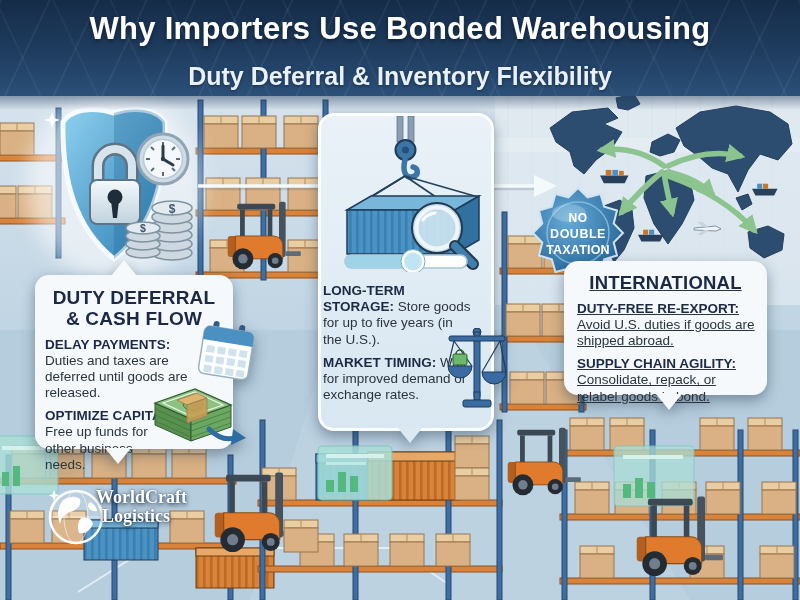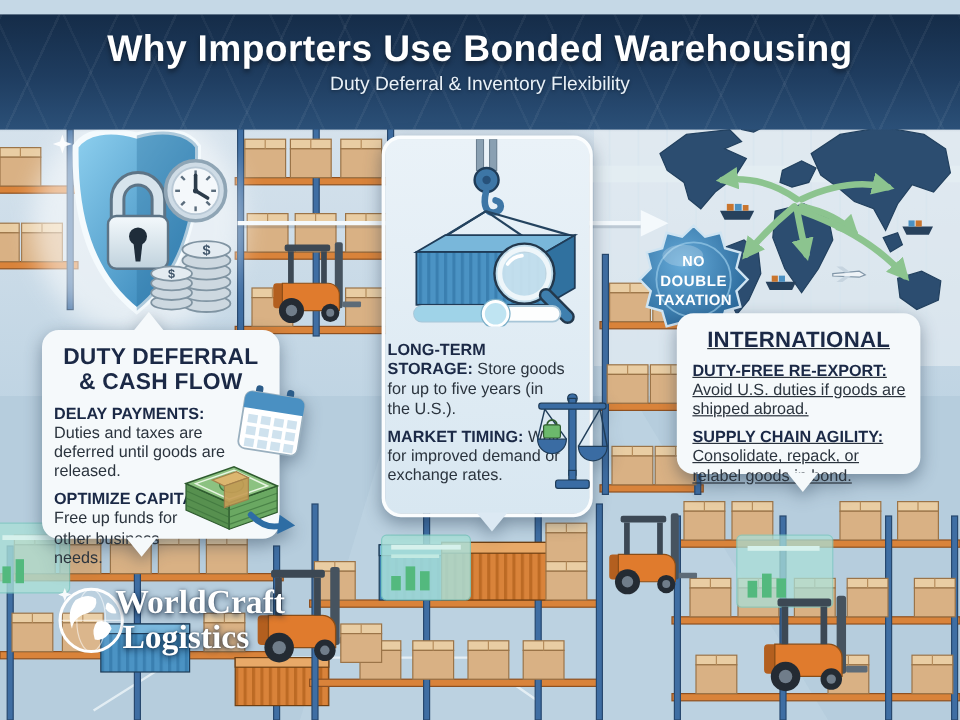--- a/index.html
+++ b/index.html
@@ -3,29 +3,29 @@
 <meta charset="utf-8">
 <style>
   html,body{margin:0;padding:0;background:#9fb4c4;}
   #stage{position:relative;width:800px;height:600px;overflow:hidden;
          font-family:"Liberation Sans",sans-serif;background:#c5d8e6;}
   #stage *{box-sizing:border-box;}
   .scene{position:absolute;left:0;top:0;z-index:1;}
   .scene text{font-family:"Liberation Sans",sans-serif;}
 
   
-  .header{position:absolute;left:0;top:12px;width:800px;height:96px;z-index:4;
+  .header{position:absolute;left:0;top:0;width:800px;height:96px;z-index:4;
           background:
             repeating-linear-gradient(115deg, rgba(255,255,255,.05) 0 2px, transparent 2px 44px),
             repeating-linear-gradient(-115deg, rgba(255,255,255,.04) 0 2px, transparent 2px 52px),
             linear-gradient(180deg,#152c48 0%,#1f3d60 55%,#2b5078 100%);
           text-align:center;color:#fff;}
   .header .title{margin-top:11px;font-size:31px;font-weight:800;letter-spacing:.3px;
                  text-shadow:0 2px 4px rgba(0,0,0,.45);}
-  .header .subtitle{margin-top:3px;font-size:16px;font-weight:400;color:#e9f1f8;
+  .header .subtitle{margin-top:15px;font-size:25px;font-weight:700;color:#e9f1f8;
                     text-shadow:0 1px 3px rgba(0,0,0,.4);}
   .header-fade{position:absolute;left:0;top:96px;width:800px;height:14px;z-index:3;
                background:linear-gradient(180deg,rgba(34,60,92,.45),rgba(34,60,92,0));}
 
   
   .bubble{position:absolute;z-index:5;background:#f5f9fb;border-radius:14px;
           filter:drop-shadow(0 5px 7px rgba(22,42,66,.42));color:#2b343e;}
   .bubble h3{margin:12px 6px 4px;text-align:center;font-size:19px;font-weight:800;
              color:#1b2946;line-height:1.12;letter-spacing:.2px;}
   .bubble h3 span{display:block;}
@@ -54,21 +54,21 @@
   .card p{margin:7px 8px 0 2px;font-size:13.5px;line-height:1.2;}
   .card p.p1{padding-right:8px;}
   .card p.p2{padding-right:2px;}
   .card p strong{color:#1b2946;font-weight:800;}
   .card .taildown{border-top-color:#dce9f3;left:76px;}
   .icon-abs{position:absolute;}
 
   
   .logo{position:absolute;left:46px;top:486px;z-index:6;display:flex;align-items:flex-start;}
   .logo .words{margin-left:-12px;margin-top:2px;font-family:"Liberation Serif",serif;
-               font-weight:700;color:#fff;font-size:28px;line-height:1.04;
+               font-weight:700;color:#fff;font-size:18px;line-height:1.04;
                text-shadow:0 2px 5px rgba(12,32,56,.85),0 0 2px rgba(12,32,56,.6);}
   .logo .words .l2{margin-left:6px;}
 </style>
 </head>
 <body>
 
 <div id="stage">
 
   <svg class="scene" width="800" height="600" viewBox="0 0 800 600">
     <defs>

